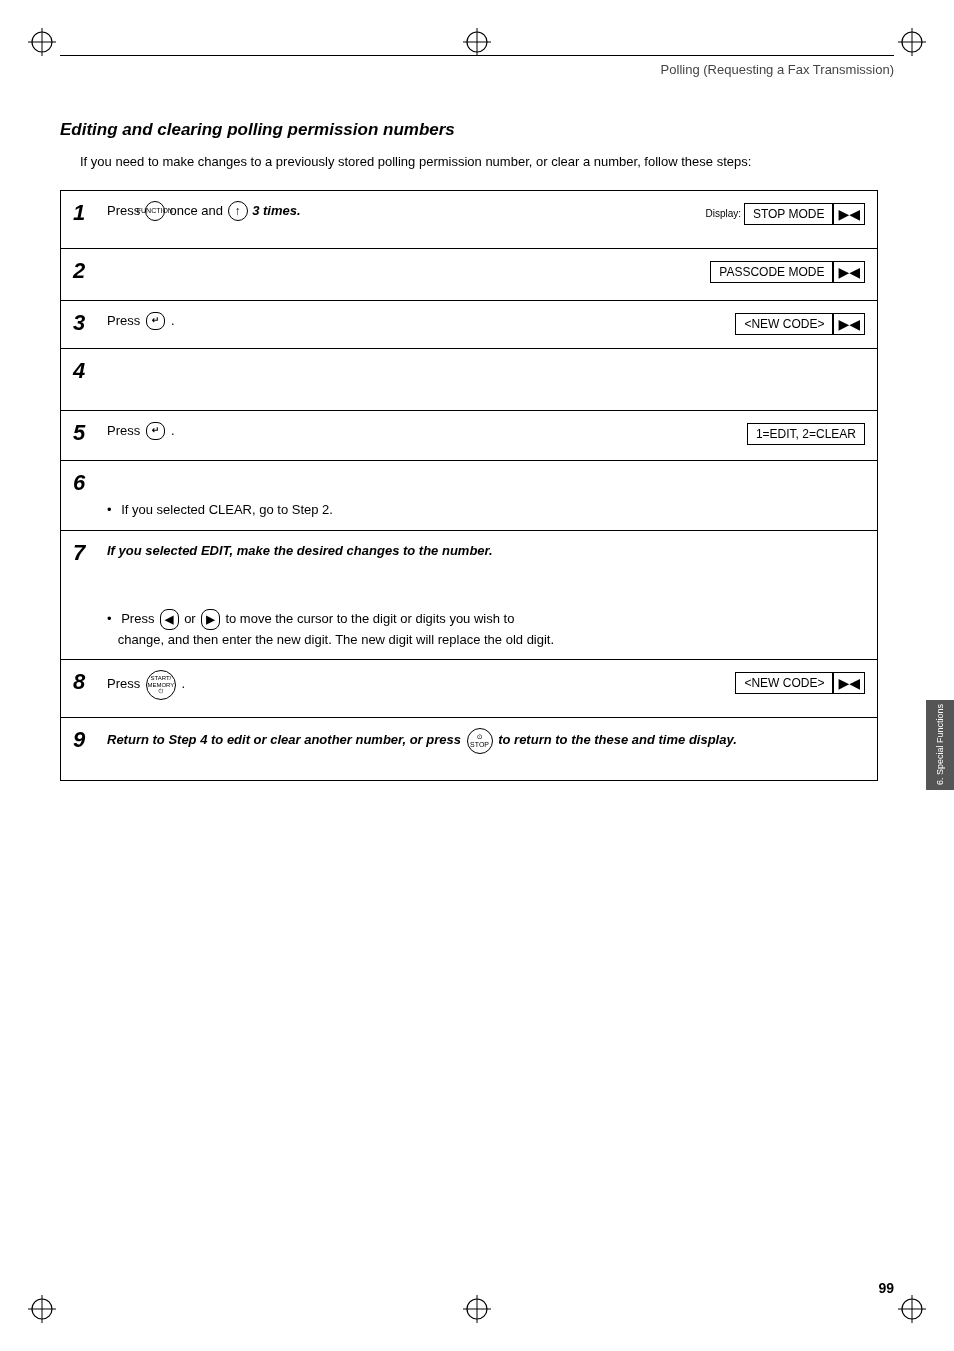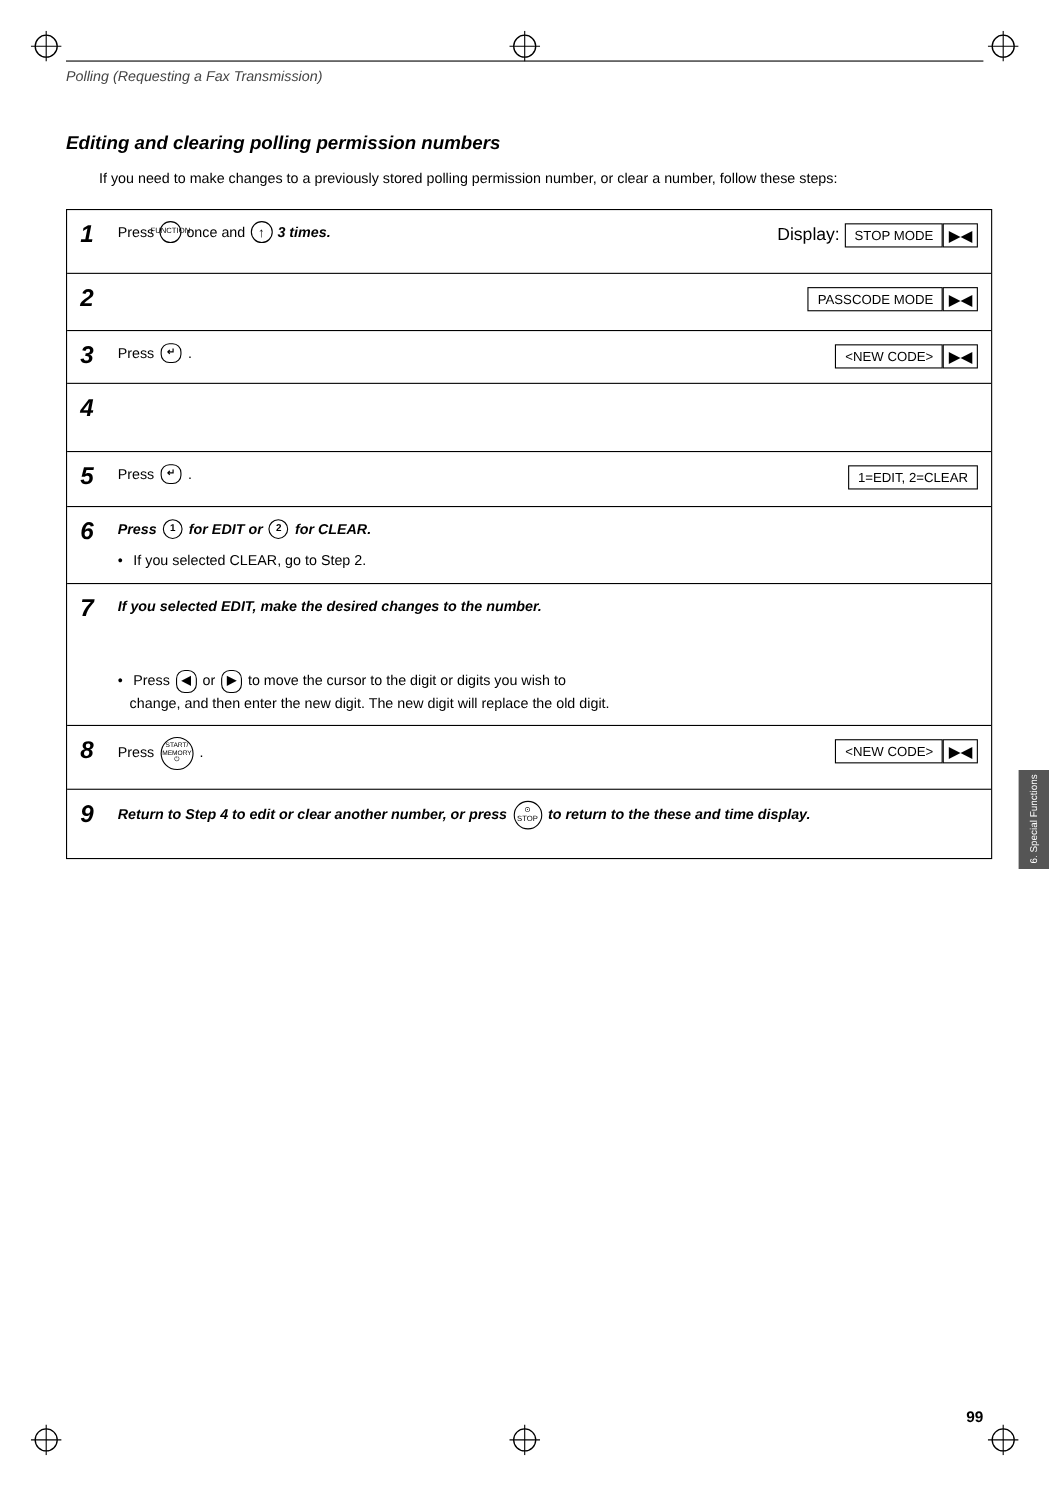--- a/index.html
+++ b/index.html
@@ -44,24 +44,24 @@
       margin-bottom: 4px;
     }
 
     .header-rule {
       border: none;
       border-top: 1px solid #000;
       margin-bottom: 2px;
     }
 
     .page-title-line {
+      text-align: right;
       font-size: 13px;
       color: #444;
       padding-top: 4px;
-      font-style: italic;
     }
 
     
     .side-tab {
       position: absolute;
       right: 0;
       top: 700px;
       width: 28px;
       height: 90px;
       background: #555;
@@ -78,33 +78,33 @@
       white-space: nowrap;
       line-height: 1.2;
       text-align: center;
     }
 
     
     .main-content {
       position: absolute;
       top: 120px;
       left: 60px;
-      right: 52px;
+      right: 76px;
     }
 
     .section-title {
       font-size: 17px;
       font-style: italic;
       font-weight: bold;
       margin-bottom: 12px;
     }
 
     .intro-text {
       font-size: 13px;
-      margin-left: 30px;
+      margin-left: 20px;
       margin-bottom: 18px;
       line-height: 1.5;
     }
 
     
     .steps-container {
       border: 1px solid #000;
       margin-bottom: 0;
     }
 
@@ -134,21 +134,21 @@
       font-size: 13px;
       line-height: 1.5;
     }
 
     .step-body b {
       font-weight: bold;
       font-style: italic;
     }
 
     .display-label {
-      font-size: 16px;
+      font-size: 10px;
     }
 
     .display-box {
       border: 1px solid #000;
       padding: 3px 8px;
       font-size: 12px;
       background: #fff;
       white-space: nowrap;
     }
 
@@ -375,27 +375,20 @@
         <span>.</span>
       </div>
       <div class="display-right-aligned">
         <span class="display-box">1=EDIT, 2=CLEAR</span>
       </div>
     </div>
 
     <div class="step" style="flex-direction:column; align-items:flex-start; min-height:70px;">
       <div style="display:flex; align-items:flex-start; width:100%;">
         <div class="step-number">6</div>
-        <div class="step-body">
-          <b>Press </b>
-          <span class="btn-icon">1</span>
-          <b> for EDIT or </b>
-          <span class="btn-icon">2</span>
-          <b> for CLEAR.</b>
-        </div>
       </div>
       <div class="bullet-item" style="margin-left:34px;">
         <span>If you selected CLEAR, go to Step 2.</span>
       </div>
     </div>
 
     <div class="step" style="flex-direction:column; align-items:flex-start; min-height:90px;">
       <div style="display:flex; align-items:flex-start; width:100%;">
         <div class="step-number">7</div>
         <div class="step-body">

